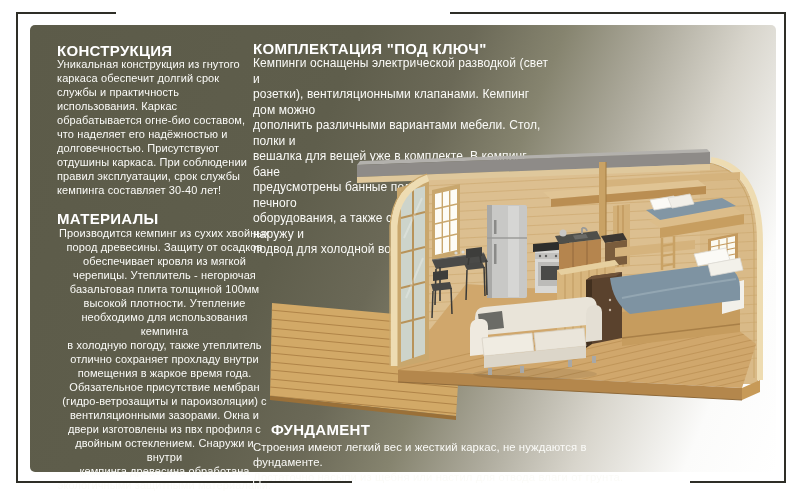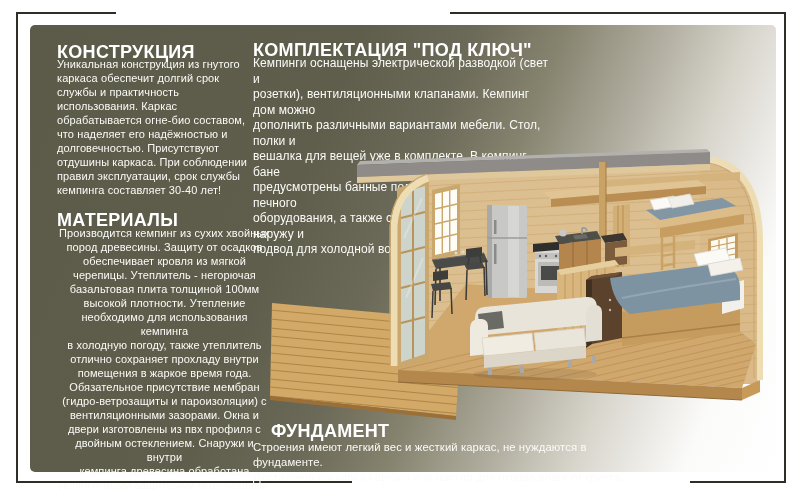--- a/index.html
+++ b/index.html
@@ -11,21 +11,21 @@
   .mark{position:absolute;background:#2e2e27;}
   .panel{
     position:absolute;left:30px;top:25px;width:746px;height:447px;
     border-radius:5px;
     background:linear-gradient(112deg,
       #5c5b49 0%, #5f5e4c 36%, #6b6957 48%, #86846f 58%,
       #aeab9d 68%, #d8d5cc 78%, #fbfbfa 90%, #ffffff 100%);
   }
   .heading{
     position:absolute;color:#ffffff;font-weight:bold;
-    font-size:18px;letter-spacing:.3px;white-space:nowrap;
+    font-size:15px;letter-spacing:.3px;white-space:nowrap;
   }
   .body-text{
     position:absolute;color:#fbfbf8;font-size:11px;line-height:14px;
     white-space:pre-line;letter-spacing:.1px;
   }
   .lh15{line-height:15.5px;font-size:12px;}
   .lh15b{line-height:15px;font-size:11.3px;}
   #h-construction{left:27px;top:17px;}
   #b-construction{left:27px;top:32px;width:215px;}
   #h-materials{left:27px;top:185px;text-align:center;}

